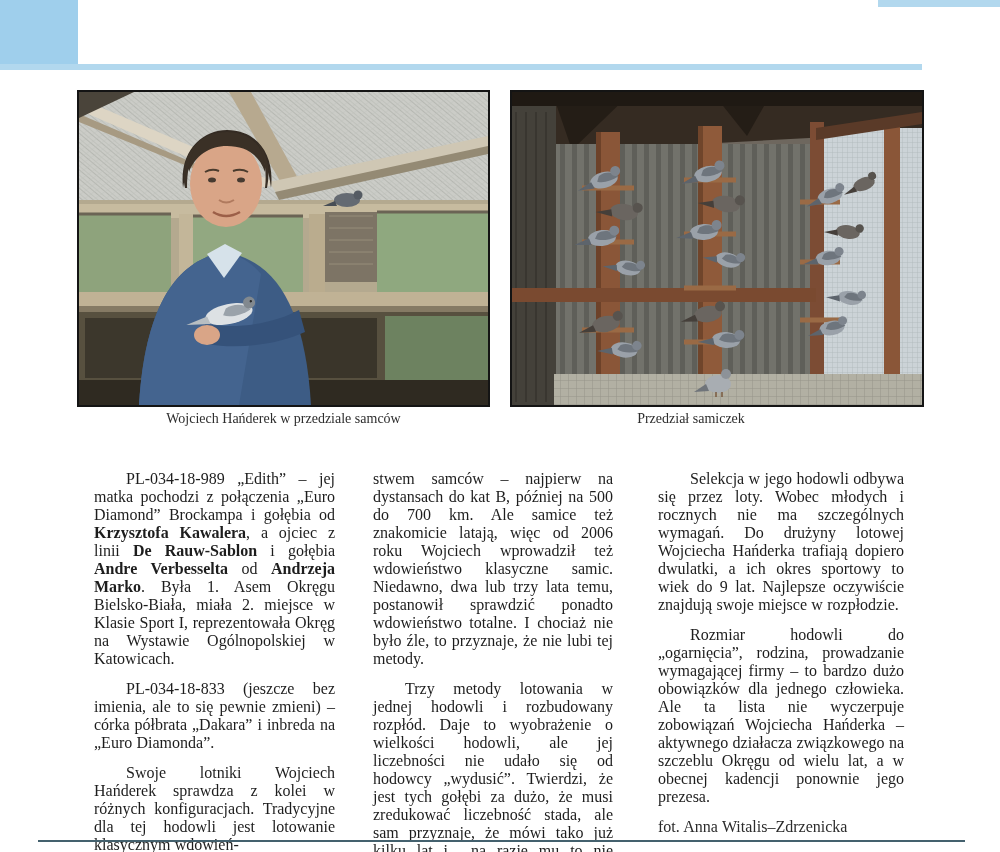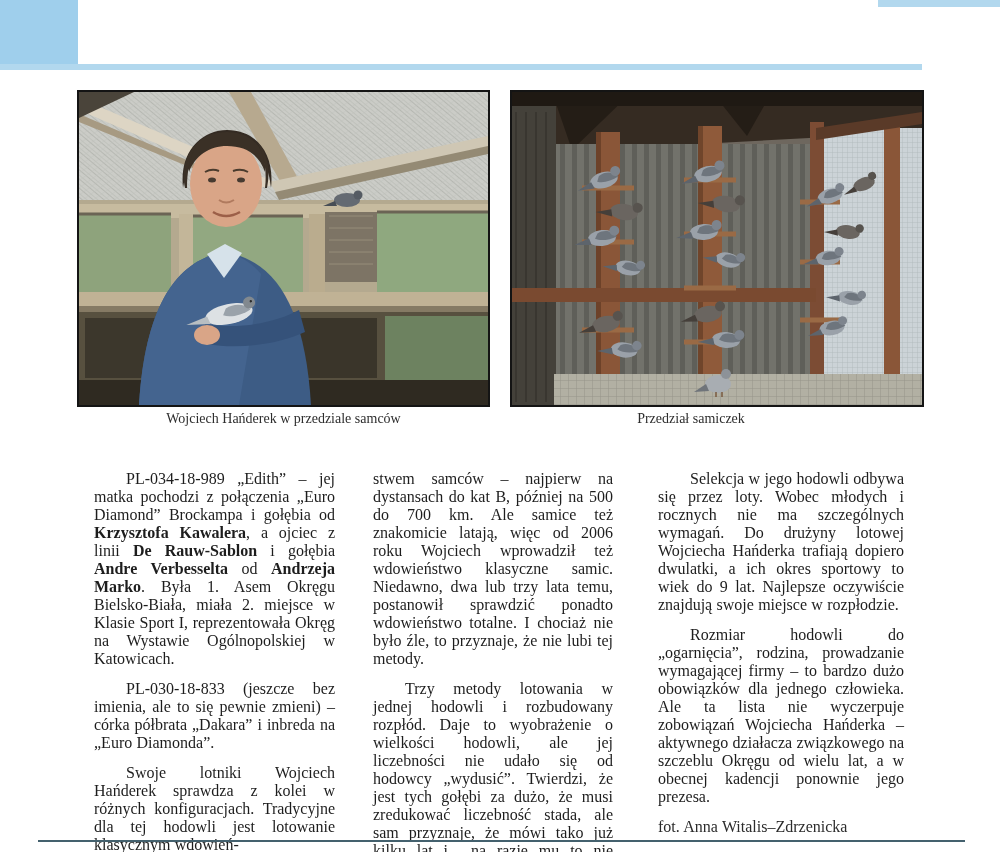--- a/index.html
+++ b/index.html
@@ -203,21 +203,21 @@
         <path d="M-2,8 v5 M4,8 v5" stroke="#7a5a40" stroke-width="1.5"></path>
       </g>
     </svg>
   </div>
 
   <div class="caption caption-left">Wojciech Hańderek w przedziale samców</div>
   <div class="caption caption-right">Przedział samiczek</div>
 
   <div class="text-col col-1">
       <p class="para indent"><span>PL-034-18-989 „Edith” – jej matka pochodzi z połączenia „Euro Diamond” Brockampa i gołębia od </span><b>Krzysztofa Kawalera</b><span>, a ojciec z linii </span><b>De Rauw-Sablon</b><span> i gołębia </span><b>Andre Verbesselta</b><span> od </span><b>Andrzeja Marko</b><span>. Była 1. Asem Okręgu Bielsko-Biała, miała 2. miejsce w Klasie Sport I, reprezentowała Okręg na Wystawie Ogólnopolskiej w Katowicach.</span></p>
-      <p class="para indent"><span>PL-030-18-833 (jeszcze bez imienia, ale to się pewnie zmieni) – córka półbrata „Dakara” i inbreda na „Euro Diamonda”.</span></p>
+      <p class="para indent"><span>PL-034-18-833 (jeszcze bez imienia, ale to się pewnie zmieni) – córka półbrata „Dakara” i inbreda na „Euro Diamonda”.</span></p>
       <p class="para indent"><span>Swoje lotniki Wojciech Hańderek sprawdza z kolei w różnych konfiguracjach. Tradycyjne dla tej hodowli jest lotowanie klasycznym wdowień-</span></p>
     </div>
   <div class="text-col col-2">
       <p class="para"><span>stwem samców – najpierw na dystansach do kat B, później na 500 do 700 km. Ale samice też znakomicie latają, więc od 2006 roku Wojciech wprowadził też wdowieństwo klasyczne samic. Niedawno, dwa lub trzy lata temu, postanowił sprawdzić ponadto wdowieństwo totalne. I chociaż nie było źle, to przyznaje, że nie lubi tej metody.</span></p>
       <p class="para indent"><span>Trzy metody lotowania w jednej hodowli i rozbudowany rozpłód. Daje to wyobrażenie o wielkości hodowli, ale jej liczebności nie udało się od hodowcy „wydusić”. Twierdzi, że jest tych gołębi za dużo, że musi zredukować liczebność stada, ale sam przyznaje, że mówi tako już kilku lat i... na razie mu to nie wychodzi.</span></p>
     </div>
   <div class="text-col col-3">
       <p class="para indent"><span>Selekcja w jego hodowli odbywa się przez loty. Wobec młodych i rocznych nie ma szczególnych wymagań. Do drużyny lotowej Wojciecha Hańderka trafiają dopiero dwulatki, a ich okres sportowy to wiek do 9 lat. Najlepsze oczywiście znajdują swoje miejsce w rozpłodzie.</span></p>
       <p class="para indent"><span>Rozmiar hodowli do „ogarnięcia”, rodzina, prowadzanie wymagającej firmy – to bardzo dużo obowiązków dla jednego człowieka. Ale ta lista nie wyczerpuje zobowiązań Wojciecha Hańderka – aktywnego działacza związkowego na szczeblu Okręgu od wielu lat, a w obecnej kadencji ponownie jego prezesa.</span></p>
       <p class="para credit"><span>fot. Anna Witalis–Zdrzenicka</span></p>

